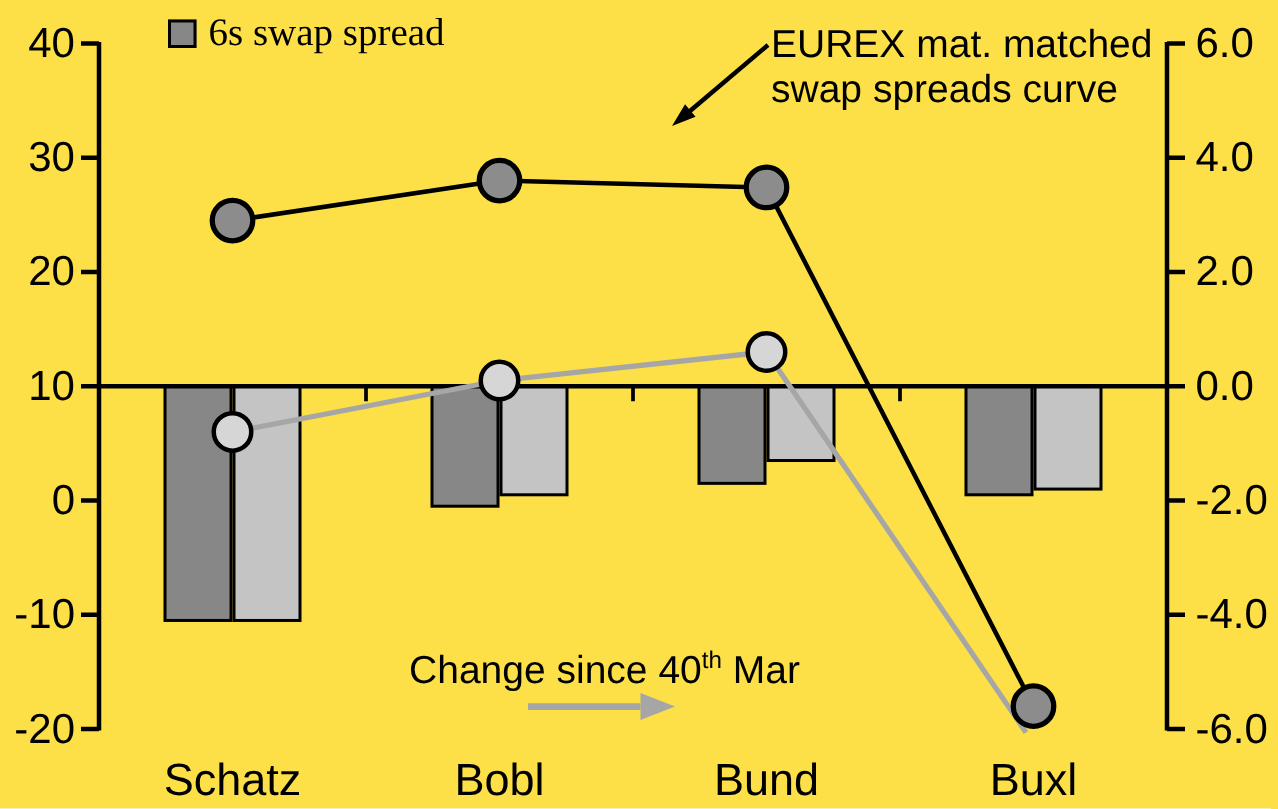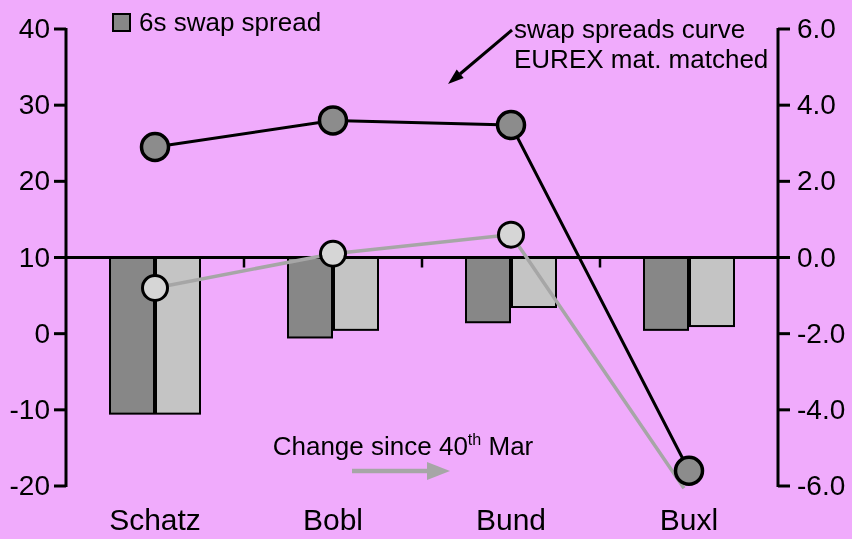--- a/index.html
+++ b/index.html
@@ -1,21 +1,21 @@
 <!DOCTYPE html>
 <html><head>
 <meta charset="utf-8">
 <style>
   html,body{margin:0;padding:0;background:#fff;}
   .chart-wrap{
-    position:relative;width:852px;height:539px;background:#f0abfc;overflow:hidden;
+    position:relative;width:852px;height:539px;background:#fde047;overflow:hidden;
     font-family:"Liberation Sans", sans-serif;color:#000;
   }
   svg{position:absolute;left:0;top:0;}
-  .legend{position:absolute;left:112px;top:11px;display:flex;flex-direction:column;gap:10px;}
+  .legend{position:absolute;left:112px;top:11px;display:flex;flex-direction:column;gap:10px;font-family:Liberation Serif, serif;}
   .legend-item{display:flex;align-items:center;height:22px;}
   .legend-swatch{width:19px;height:19px;border:2.5px solid #000;box-sizing:border-box;margin-right:8px;flex:0 0 auto;}
   .legend-label{font-size:26px;line-height:22px;white-space:nowrap;}
   .annotation{position:absolute;left:514px;top:14px;font-size:26px;line-height:30px;white-space:nowrap;}
   .change-note{position:absolute;left:268px;top:433px;width:270px;text-align:center;font-size:26px;line-height:26px;white-space:nowrap;}
   .change-note sup{font-size:0.62em;vertical-align:super;line-height:0;}
   text{font-family:"Liberation Sans", sans-serif;}
 </style>
 </head>
 <body>
@@ -109,21 +109,21 @@
     </svg>
 
   <div class="legend">
     <div class="legend-item">
       <span class="legend-swatch" id="sw0" style="background: rgb(135, 135, 135);"></span>
       <span class="legend-label">6s swap spread</span>
     </div>
   </div>
 
   <div class="annotation">
+    <div>EUREX mat. matched</div>
     <div>swap spreads curve</div>
-    <div>EUREX mat. matched</div>
   </div>
 
   <div class="change-note">
     <span>Change since 40</span><sup>th</sup><span> Mar</span>
   </div>
 
 </div>
 
 </body></html>

